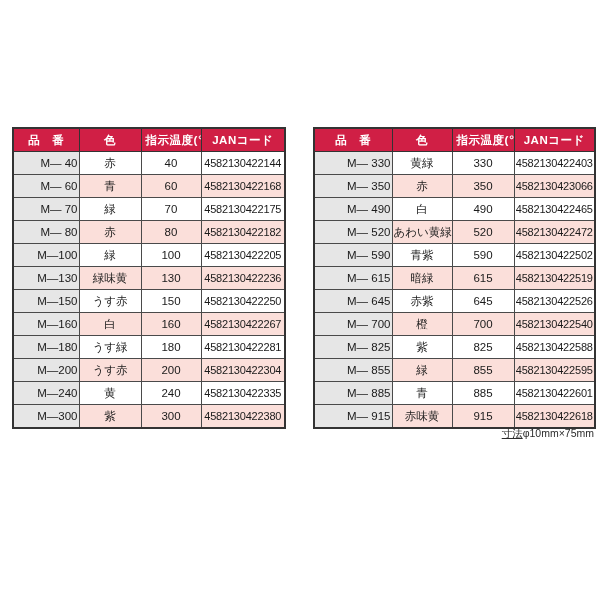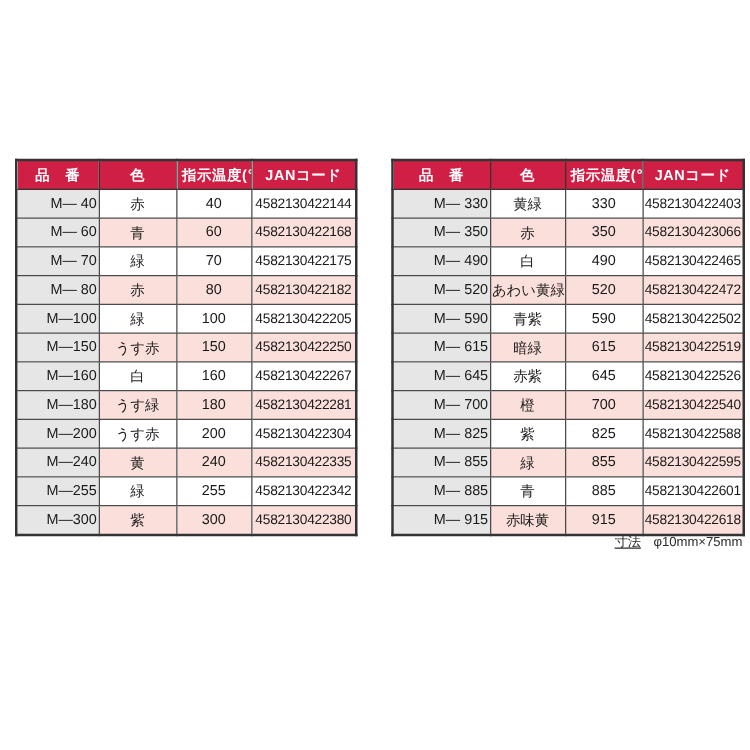--- a/index.html
+++ b/index.html
@@ -31,21 +31,21 @@
   #table-left col:nth-child(3){width:60px;}
   #table-left col:nth-child(4){width:84px;}
   #table-right col:nth-child(1){width:78px;}
   #table-right col:nth-child(2){width:60px;}
   #table-right col:nth-child(3){width:62px;}
   #table-right col:nth-child(4){width:81px;}
   .footnote{
     position:absolute;top:427px;left:313px;width:281px;
     text-align:right;font-size:10.5px;color:#2b2b2b;white-space:nowrap;
   }
-  .footnote .fn-label{margin-right:10px;text-decoration:underline;}
+  .footnote .fn-label{text-decoration:underline;}
 </style>
 </head>
 <body>
 
 <table id="table-left" class="price-table">
   <colgroup>
       <col>
       <col>
       <col>
       <col>
@@ -83,20 +83,26 @@
         <td class="c-temp">80</td>
         <td class="c-jan">4582130422182</td>
       </tr>
       <tr>
         <td class="c-part">M—100</td>
         <td class="c-color">緑</td>
         <td class="c-temp">100</td>
         <td class="c-jan">4582130422205</td>
       </tr>
       <tr>
+        <td class="c-part">M—130</td>
+        <td class="c-color">緑味黄</td>
+        <td class="c-temp">130</td>
+        <td class="c-jan">4582130422236</td>
+      </tr>
+      <tr>
         <td class="c-part">M—150</td>
         <td class="c-color">うす赤</td>
         <td class="c-temp">150</td>
         <td class="c-jan">4582130422250</td>
       </tr>
       <tr>
         <td class="c-part">M—160</td>
         <td class="c-color">白</td>
         <td class="c-temp">160</td>
         <td class="c-jan">4582130422267</td>
@@ -113,26 +119,20 @@
         <td class="c-temp">200</td>
         <td class="c-jan">4582130422304</td>
       </tr>
       <tr>
         <td class="c-part">M—240</td>
         <td class="c-color">黄</td>
         <td class="c-temp">240</td>
         <td class="c-jan">4582130422335</td>
       </tr>
       <tr>
-        <td class="c-part">M—255</td>
-        <td class="c-color">緑</td>
-        <td class="c-temp">255</td>
-        <td class="c-jan">4582130422342</td>
-      </tr>
-      <tr>
         <td class="c-part">M—300</td>
         <td class="c-color">紫</td>
         <td class="c-temp">300</td>
         <td class="c-jan">4582130422380</td>
       </tr>
     </tbody>
 </table>
 
 <table id="table-right" class="price-table">
   <colgroup>

